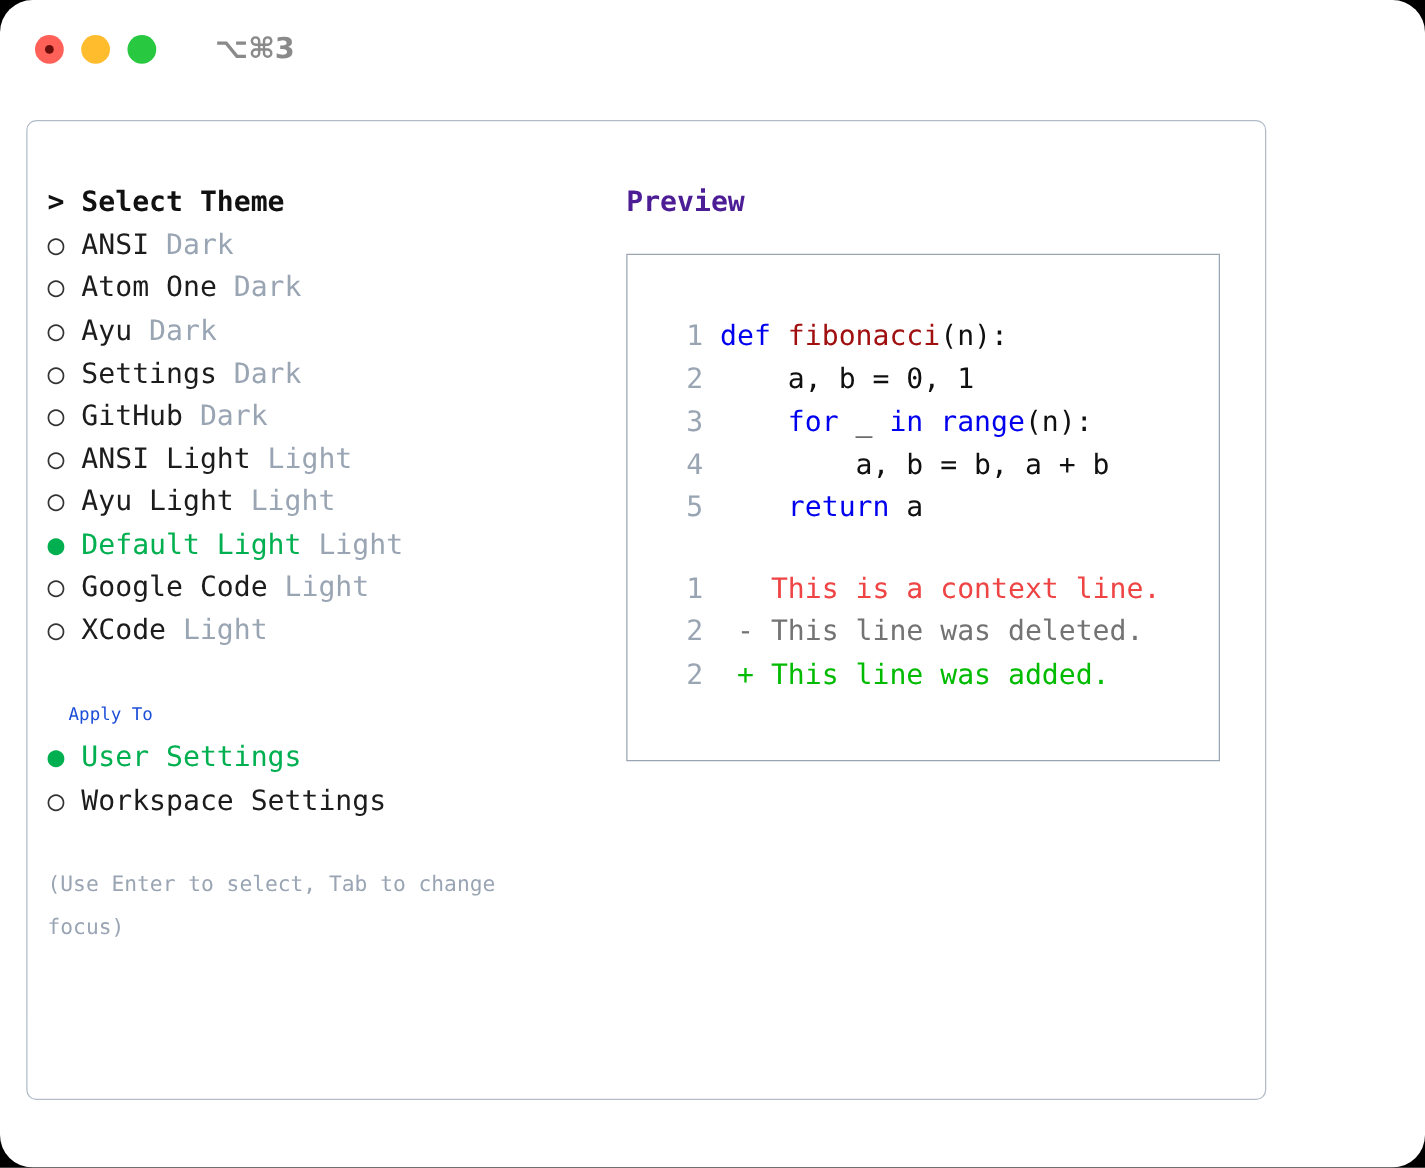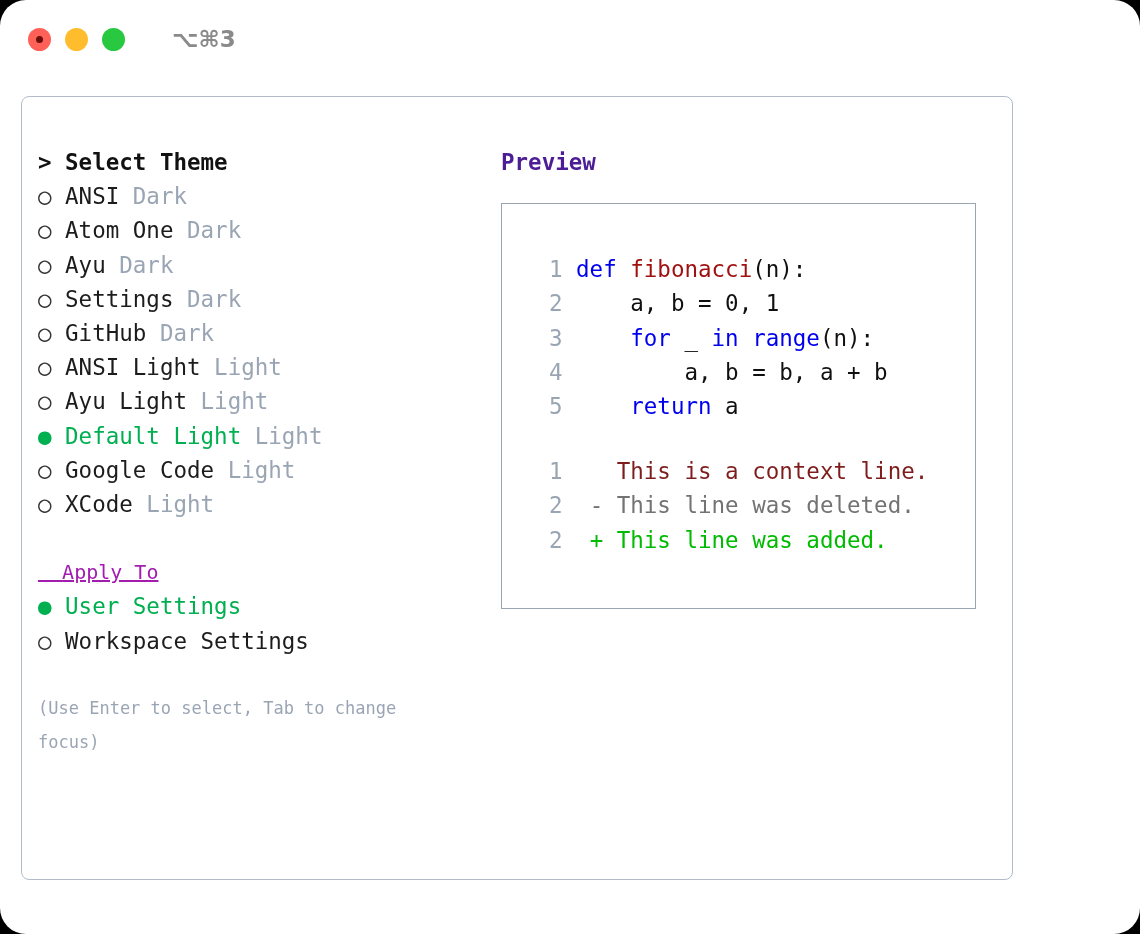--- a/index.html
+++ b/index.html
@@ -109,26 +109,25 @@
     width: 1ch;
     text-align: left;
   }
   .bullet-filled { color: #00b050; }
   .bullet-empty  { color: #333333; }
   .row-selected .label { color: #00b050; }
   .label { color: #1c1c1c; }
   .tag { color: #9aa5b4; }
 
   #apply-to-heading {
-    font-size: 20px;
+    font-size: 14px;
     line-height: 34.2px;
     white-space: pre;
-    color: #a21caf;
+    color: #1d4ed8;
     margin-top: 34px;
-    text-decoration: underline;
   }
 
   #hint-text {
     margin-top: 33px;
     font-size: 17px;
     line-height: 34.2px;
     color: #9aa5b4;
     width: 400px;
   }
 
@@ -169,21 +168,21 @@
   .lineno {
     display: inline-block;
     width: 1ch;
     color: #9aa5b4;
     text-align: right;
   }
   .kw   { color: #0000ee; }
   .fn   { color: #a01010; }
   .plain{ color: #101010; }
   .diff-gap { height: 31px; }
-  .ctx  { color: #7f1d1d; }
+  .ctx  { color: #ef4444; }
   .del  { color: #737373; }
   .add  { color: #00bb00; }
 </style>
 </head>
 <body>
 
 <div id="app-window">
 
   <div id="titlebar">
     <div class="traffic-lights">

